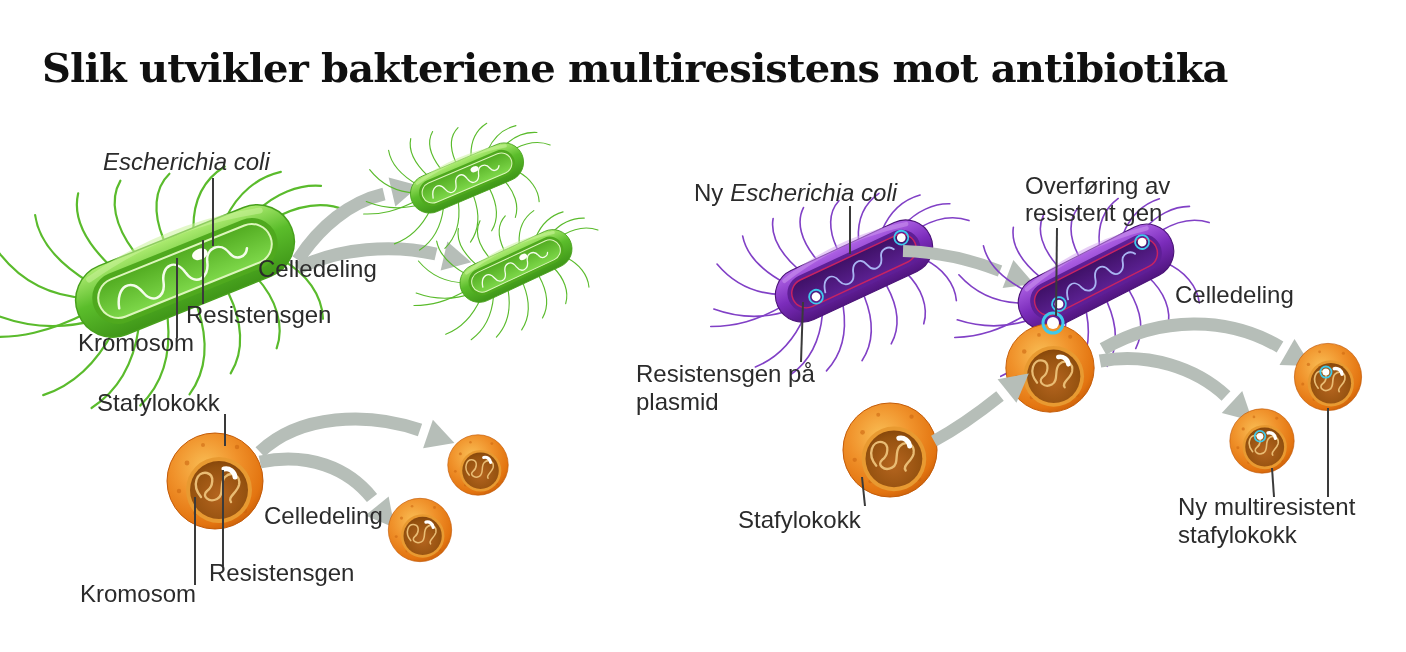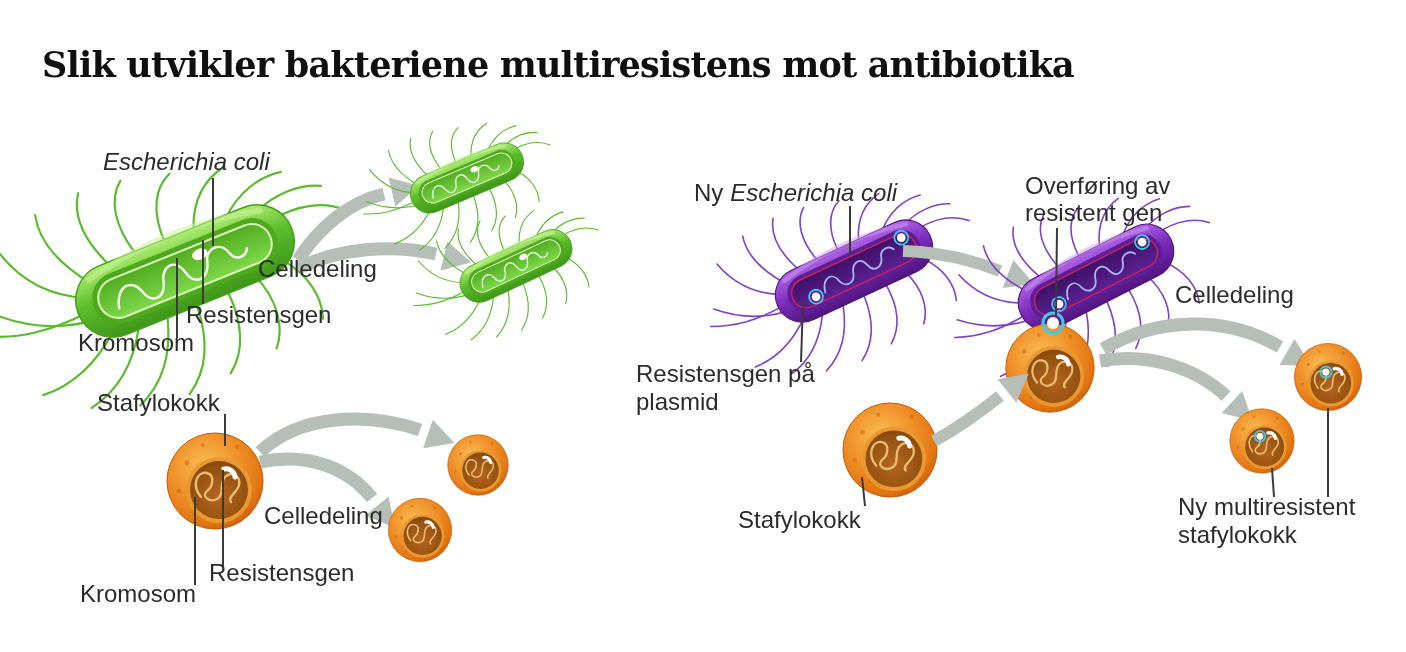--- a/index.html
+++ b/index.html
@@ -1,19 +1,19 @@
 <!DOCTYPE html>
 <html><head>
 <meta charset="utf-8">
 <style>
   html,body{margin:0;padding:0;background:#fff;}
   .stage{position:relative;width:1406px;height:652px;background:#ffffff;overflow:hidden;
          font-family:"Liberation Sans",sans-serif;}
   h1.title{position:absolute;left:42px;top:44px;margin:0;white-space:nowrap;
-           font-family:"DejaVu Serif",serif;font-weight:700;font-size:35px;
+           font-family:"DejaVu Serif",serif;font-weight:700;font-size:40px;
            letter-spacing:-0.8px;color:#101010;}
   svg.canvas{position:absolute;left:0;top:0;}
   text{font-family:"Liberation Sans",sans-serif;font-size:24px;fill:#2b2b2b;}
   .it{font-style:italic;}
   .leader{stroke:#3a3a3a;stroke-width:2;fill:none;}
   .arrow{stroke:#b6beb8;stroke-width:13;fill:none;}
   .arrow-thin{stroke:#b6beb8;stroke-width:12;fill:none;}
   .ah{fill:#b6beb8;}
 </style>
 </head>

